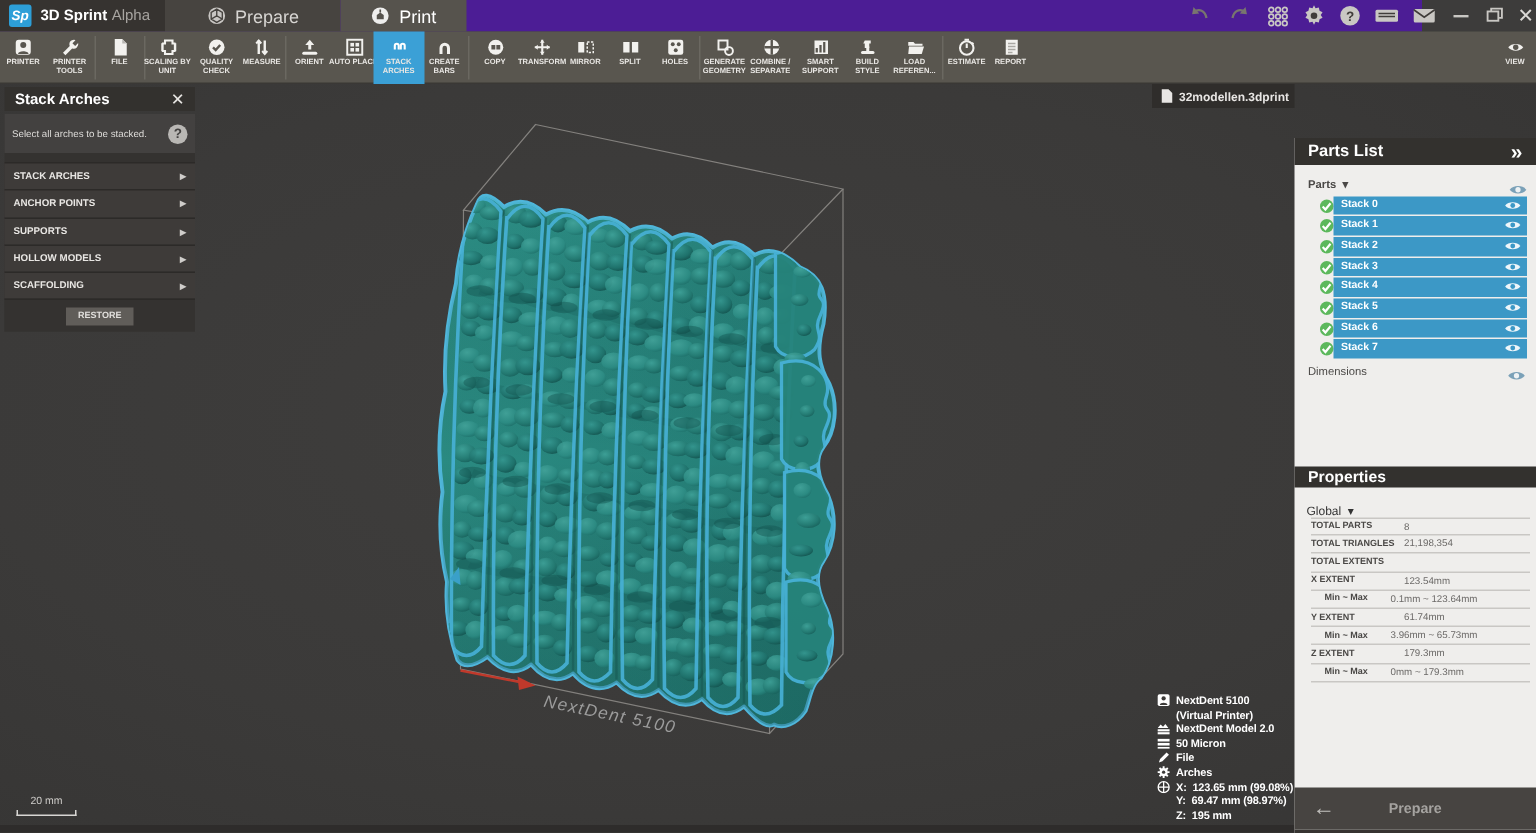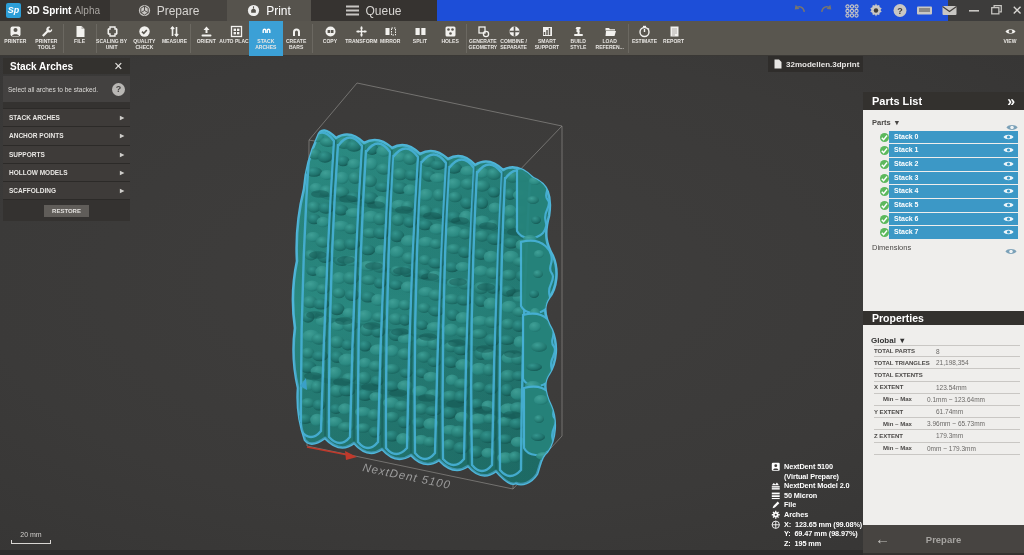--- a/index.html
+++ b/index.html
@@ -1,16 +1,16 @@
 <!DOCTYPE html>
 <html><head><meta charset="utf-8"><style>
 *{margin:0;padding:0;box-sizing:border-box;font-family:"Liberation Sans",sans-serif;}
 html,body{width:1024px;height:555px;overflow:hidden;background:#3d3c3b;}
 
-#titlebar{position:absolute;left:0;top:0;width:948px;height:21px;background:#1d4ed8;}
+#titlebar{position:absolute;left:0;top:0;width:948px;height:21px;background:#4c1d95;}
 #logo{position:absolute;left:0;top:0;width:110px;height:21px;background:#363330;display:flex;align-items:center;}
 #logosq{width:15px;height:15px;margin-left:6px;background:#2d9fd8;border-radius:2px;color:#fff;font-size:9px;font-weight:bold;font-style:italic;text-align:center;line-height:15px;}
 #logotext{color:#fff;font-size:10px;font-weight:bold;margin-left:6px;white-space:nowrap;}
 #logotext span{color:#a8a5a1;font-weight:normal;margin-left:3px;}
 .tab{position:absolute;top:0;height:21px;display:flex;align-items:center;justify-content:center;color:#d7d5d2;font-size:12px;gap:6px;}
 #tab-prepare{left:110px;width:117px;background:#474440;}
 #tab-print{left:227px;width:84px;background:#56534d;color:#fff;}
 #tab-queue{left:311px;width:126px;background:#363330;}
 .ticon{opacity:.9}
 .wicons{position:absolute;top:0;height:21px;display:flex;align-items:center;color:#b7b5b1;}
@@ -48,21 +48,21 @@
 #plhead{top:0;}
 #parts-lbl{position:absolute;left:9px;top:26px;font-size:7.5px;color:#4a4846;font-weight:bold;}
 #parts-eye{position:absolute;left:143px;top:26px;}
 .prow{position:absolute;left:0;width:161px;height:13.7px;}
 .chk{position:absolute;left:17px;top:2px;width:9px;height:9px;border-radius:50%;background:#5cb85c;display:flex;align-items:center;justify-content:center;}
 .pbar{position:absolute;left:26px;top:0;width:129px;height:12.7px;background:#3c98c6;color:#fff;font-size:7px;font-weight:bold;line-height:12.7px;padding-left:5px;}
 .peye{position:absolute;right:4px;top:2px;}
 #dim-lbl{position:absolute;left:9px;top:151px;font-size:7.5px;color:#4a4846;font-weight:normal;}
 #dim-eye{position:absolute;left:142px;top:150px;}
 #prophead{top:219px;height:14px;font-size:10.5px;}
-#global{position:absolute;left:8px;top:244px;font-size:8px;color:#333;font-weight:bold;}
+#global{position:absolute;left:8px;top:244px;font-size:8px;color:#333;font-weight:normal;}
 #proptable{position:absolute;left:11px;top:253px;width:146px;}
 .prop{height:12.2px;border-bottom:1px solid #c9c7c4;display:flex;align-items:center;font-size:6px;}
 .prop:first-child{border-top:1px solid #c9c7c4;}
 .pl{width:62px;flex:none;font-weight:bold;color:#4a4846;letter-spacing:0;}
 .pl.ind{padding-left:9px;width:53px;}
 .pv{color:#6b6967;font-size:6.5px;}
 #prepbtn{position:absolute;left:0;top:433px;width:161px;height:28px;background:#474441;color:#a5a3a0;font-size:9.5px;font-weight:bold;display:flex;align-items:center;justify-content:center;}
 #preparr{position:absolute;left:12px;top:5px;color:#c2c0bd;font-size:15px;font-weight:normal;}
 #printbtn{position:absolute;left:0;top:465px;width:161px;height:34px;background:#3a9fd4;border-bottom:4px solid #2c85b2;color:#fff;font-size:10.5px;font-weight:bold;display:flex;align-items:center;justify-content:center;}
 #prntarr{position:absolute;right:9px;top:6px;font-size:15px;font-weight:normal;}
@@ -481,21 +481,21 @@
           <svg width="9.5" height="9.5" viewBox="0 0 12 12">
             <rect x="1" y="1" width="10" height="10" rx="1.5" fill="#fff"></rect>
             <circle cx="6" cy="4.6" r="1.8" fill="#3d3b39"></circle>
             <path d="M2.8,10 C2.8,7.6 9.2,7.6 9.2,10 Z" fill="#3d3b39"></path>
           </svg>
         </span>
         <span>NextDent 5100</span>
       </div>
 <div class="pirow">
         <span class="pic"></span>
-        <span>(Virtual Prepare)</span>
+        <span>(Virtual Printer)</span>
       </div>
 <div class="pirow">
         <span class="pic">
           <svg width="9.5" height="9.5" viewBox="0 0 12 12">
             <rect x="1" y="6.5" width="10" height="1.8" fill="#fff"></rect>
             <rect x="1" y="9" width="10" height="1.8" fill="#fff"></rect>
             <path d="M1,5.5 l2.5-3 2,2 2-2.5 2.5,3.5 z" fill="#fff"></path>
           </svg>
         </span>
         <span>NextDent Model 2.0</span>
@@ -558,25 +558,20 @@
     </div>
 <div class="tab" id="tab-prepare"><svg class="ticon" width="13" height="13" viewBox="0 0 14 14">
         <circle cx="7" cy="7" r="6" fill="#d7d5d2"></circle>
         <path d="M7,2.2 L11,4.6 V9.4 L7,11.8 L3,9.4 V4.6 Z M7,2.2 V7 L3,9.4 M7,7 L11,9.4" stroke="#474440" stroke-width="1" fill="none"></path>
       </svg>Prepare</div>
 <div class="tab" id="tab-print"><svg class="ticon" width="13" height="13" viewBox="0 0 14 14">
         <circle cx="7" cy="7" r="6" fill="#fff"></circle>
         <path d="M4.5,9.5 v-3 l2.5-1.8 2.5,1.8 v3 z" fill="#56534d"></path>
         <path d="M7,2.5 v2.2" stroke="#56534d" stroke-width="1.2"></path>
       </svg>Print</div>
-<div class="tab" id="tab-queue"><svg class="ticon" width="13" height="11" viewBox="0 0 13 11">
-        <rect y="0.5" width="13" height="2" fill="#d7d5d2"></rect>
-        <rect y="4.5" width="13" height="2" fill="#d7d5d2"></rect>
-        <rect y="8.5" width="13" height="2" fill="#d7d5d2"></rect>
-      </svg>Queue</div>
 <div class="wicons" style="left:787px;gap:0;">
 <svg width="26" height="21" viewBox="0 0 27 21">
         <path d="M9,8 C13,5 17,7 18,12" stroke="#78756f" stroke-width="1.6" fill="none"></path>
         <path d="M9,4.5 L8,9.5 L13,9 Z" fill="#78756f"></path>
       </svg>
 <svg width="26" height="21" viewBox="0 0 27 21">
         <path d="M18,8 C14,5 10,7 9,12" stroke="#78756f" stroke-width="1.6" fill="none"></path>
         <path d="M18,4.5 L19,9.5 L14,9 Z" fill="#78756f"></path>
       </svg>
 <svg width="25" height="21" viewBox="0 0 25 21">

